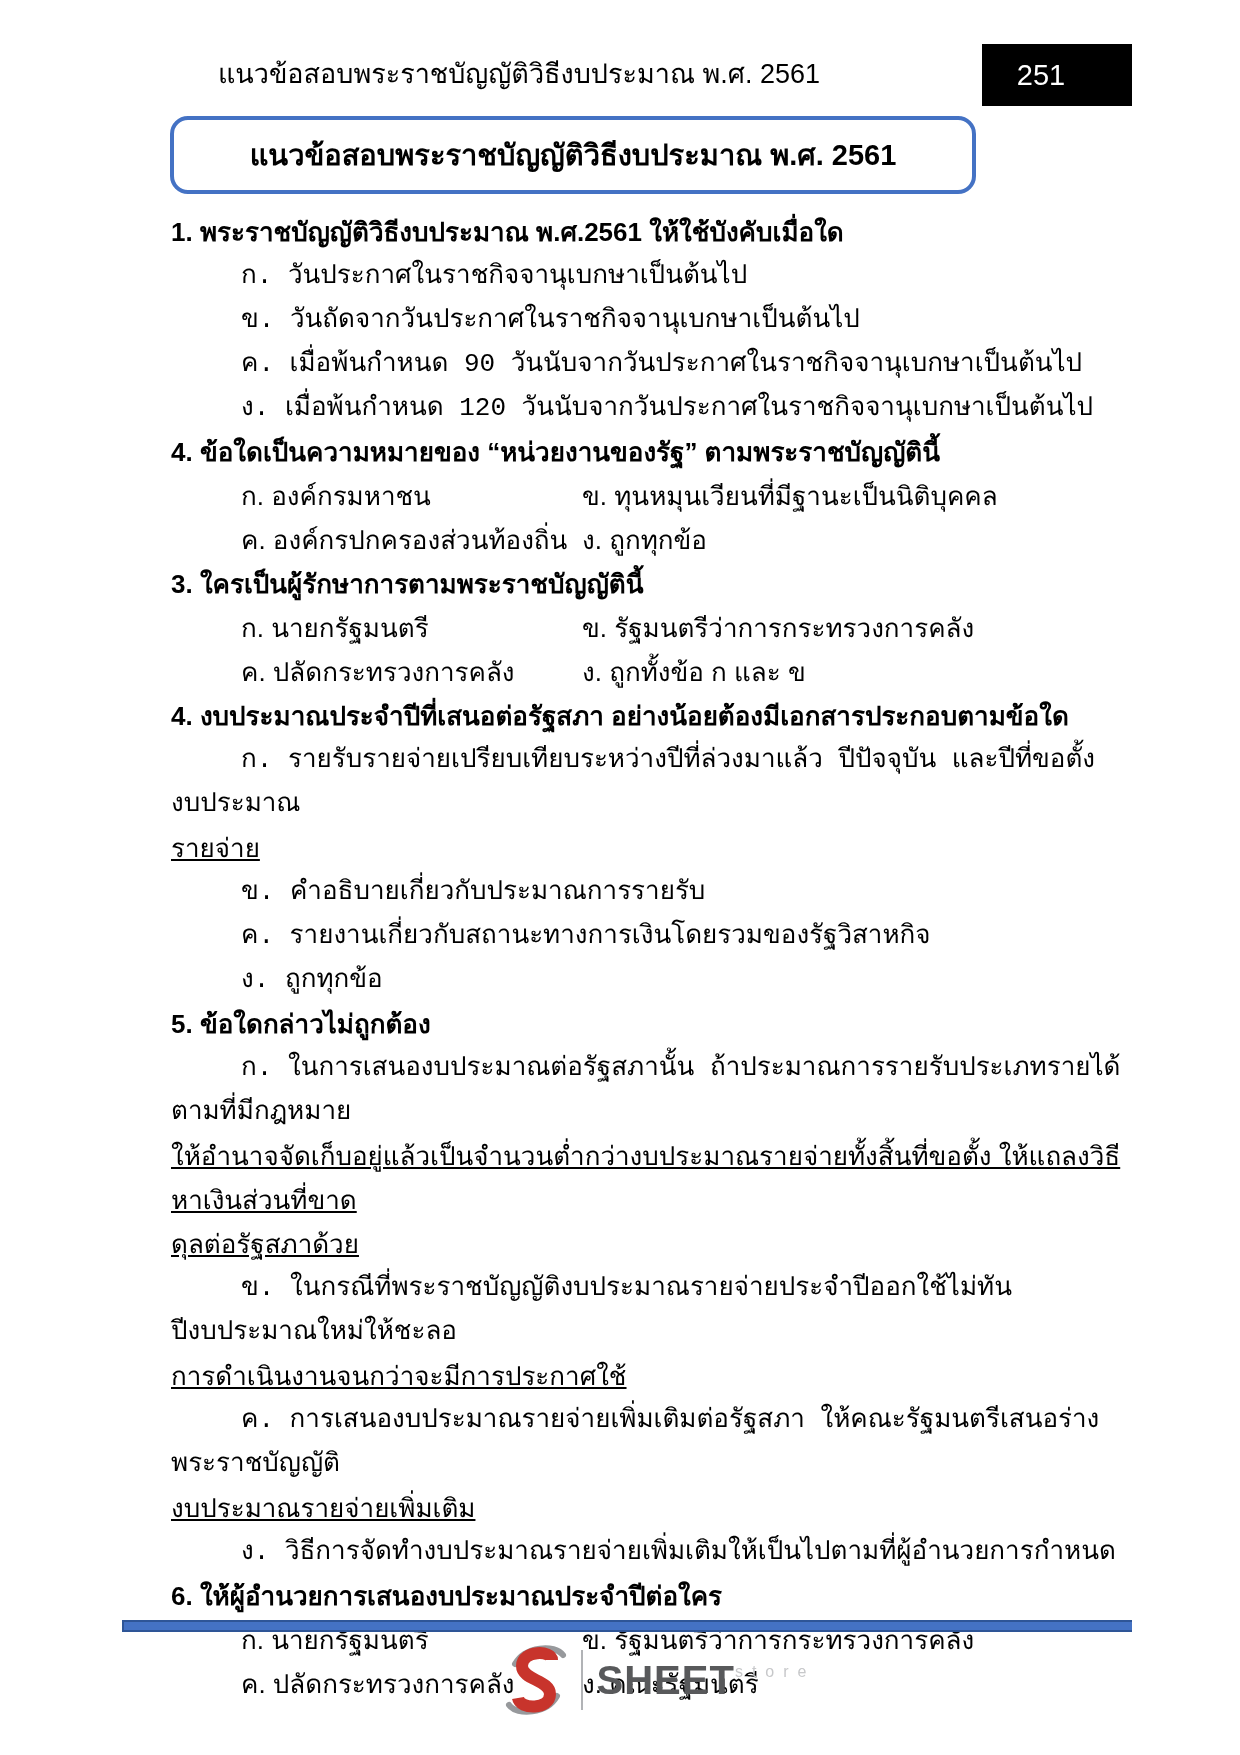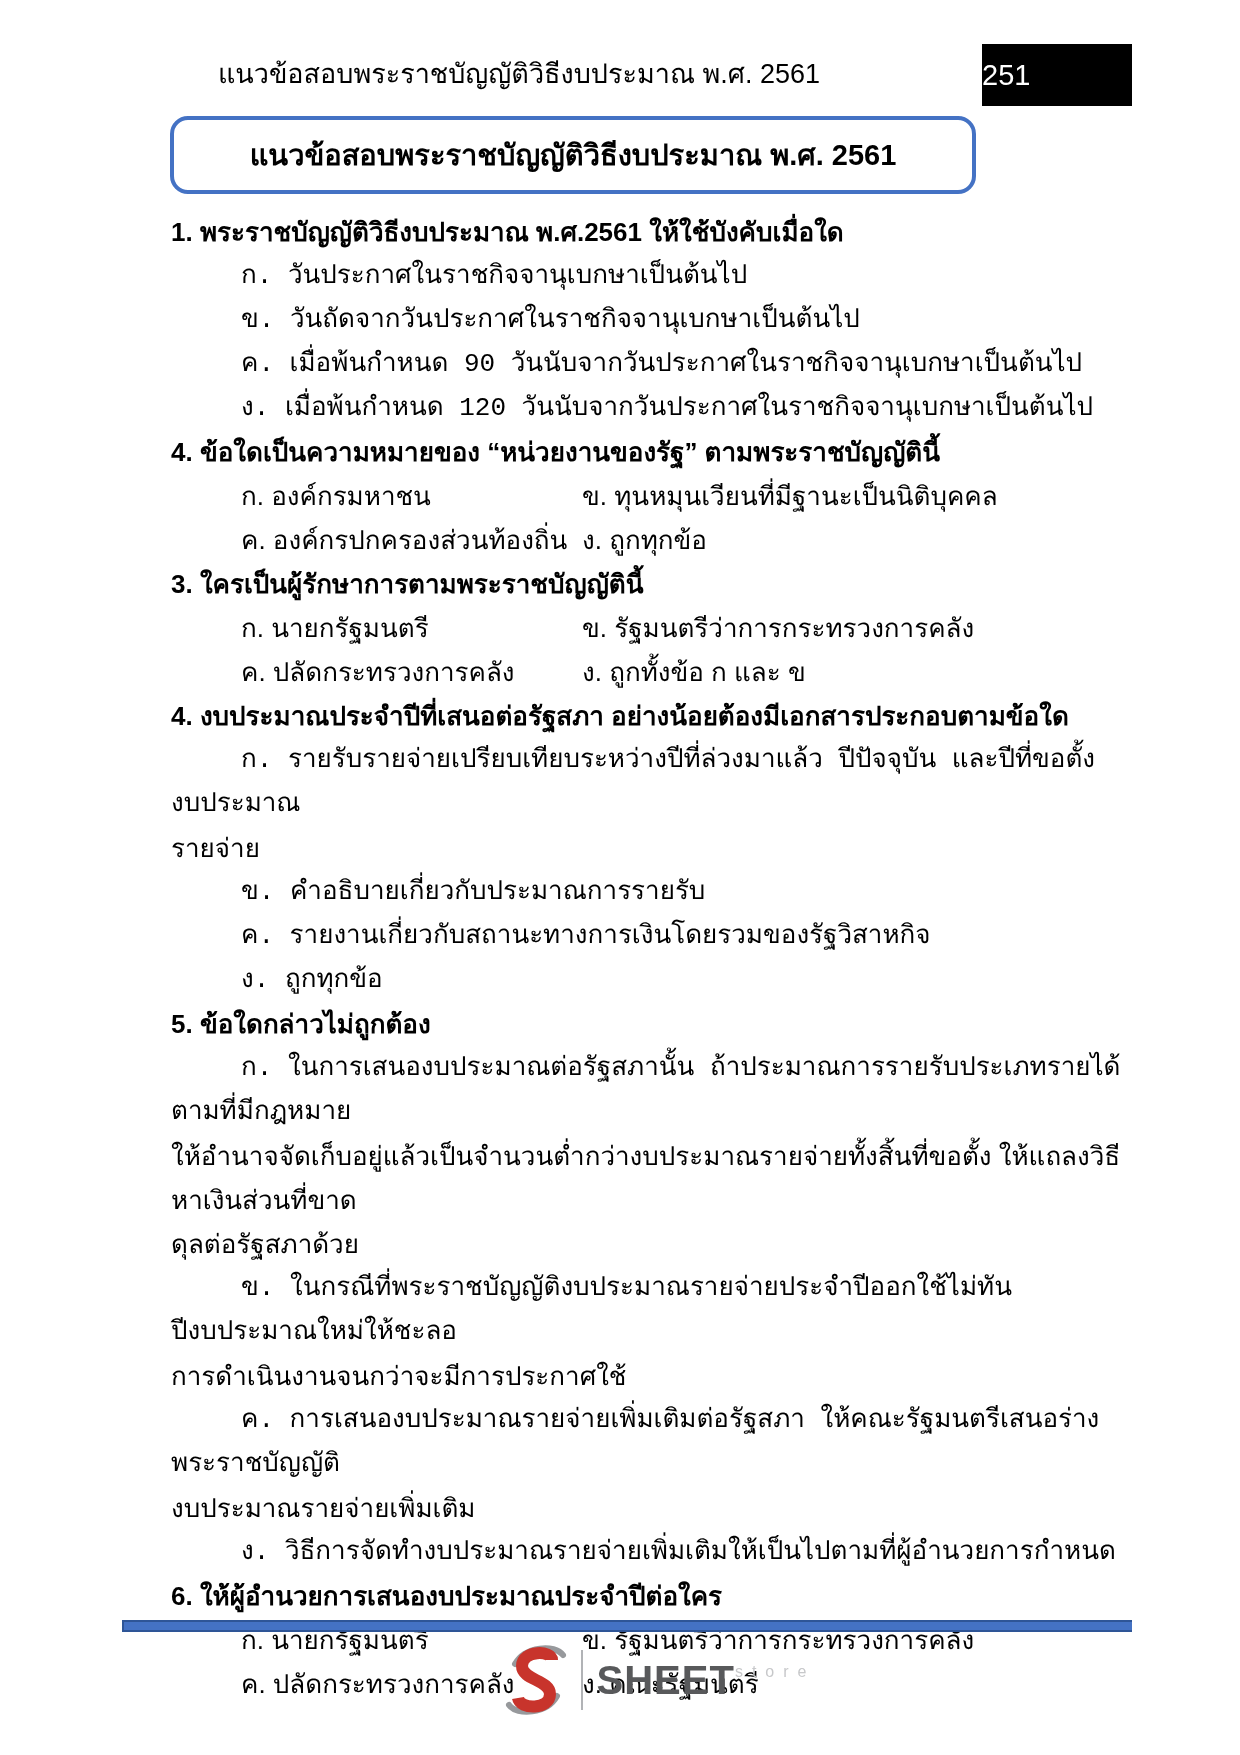--- a/index.html
+++ b/index.html
@@ -24,21 +24,21 @@
   .page-num-box {
     position:absolute;
     top:44px;
     right:0;
     width:150px;
     height:62px;
     background:#000000;
     color:#ffffff;
     display:flex;
     align-items:center;
-    justify-content:flex-start;
+    justify-content:center;
     padding-right:32px;
     box-sizing:border-box;
     font-size:29px;
   }
 
   
   .title-box {
     position:absolute;
     top:116px;
     left:170px;
@@ -64,21 +64,21 @@
     top:210px;
     left:165px;
     width:950px;
     font-size:26px;
     line-height:44px;
     margin-left:6px;
   }
   .content p { margin:0; }
   .q-title { font-weight:bold; }
   .opt { text-indent:70px;font-family:Liberation Mono, monospace; }
-  .cont { text-indent:0; }
+  .cont { text-indent:0;text-decoration:underline; }
   .u { }
   .grid-row { display:flex;gap:6px; }
   .grid-row .c1 {
     width:405px;
     padding-left:70px;
     box-sizing:border-box;
   }
   .grid-row .c2 { flex:1; }
 
   

